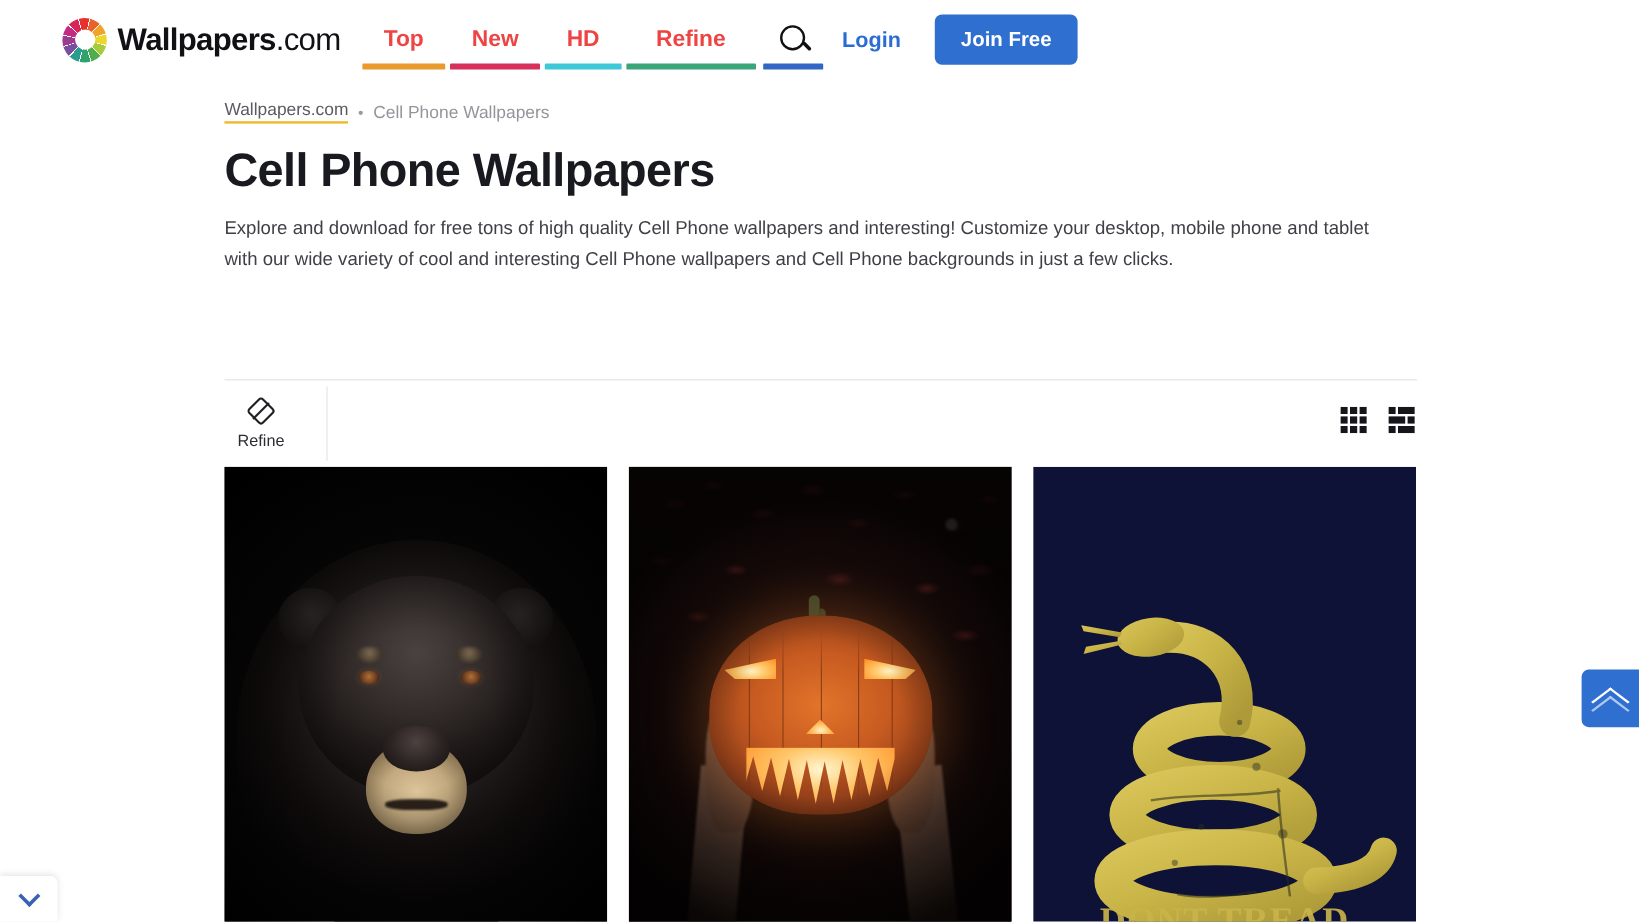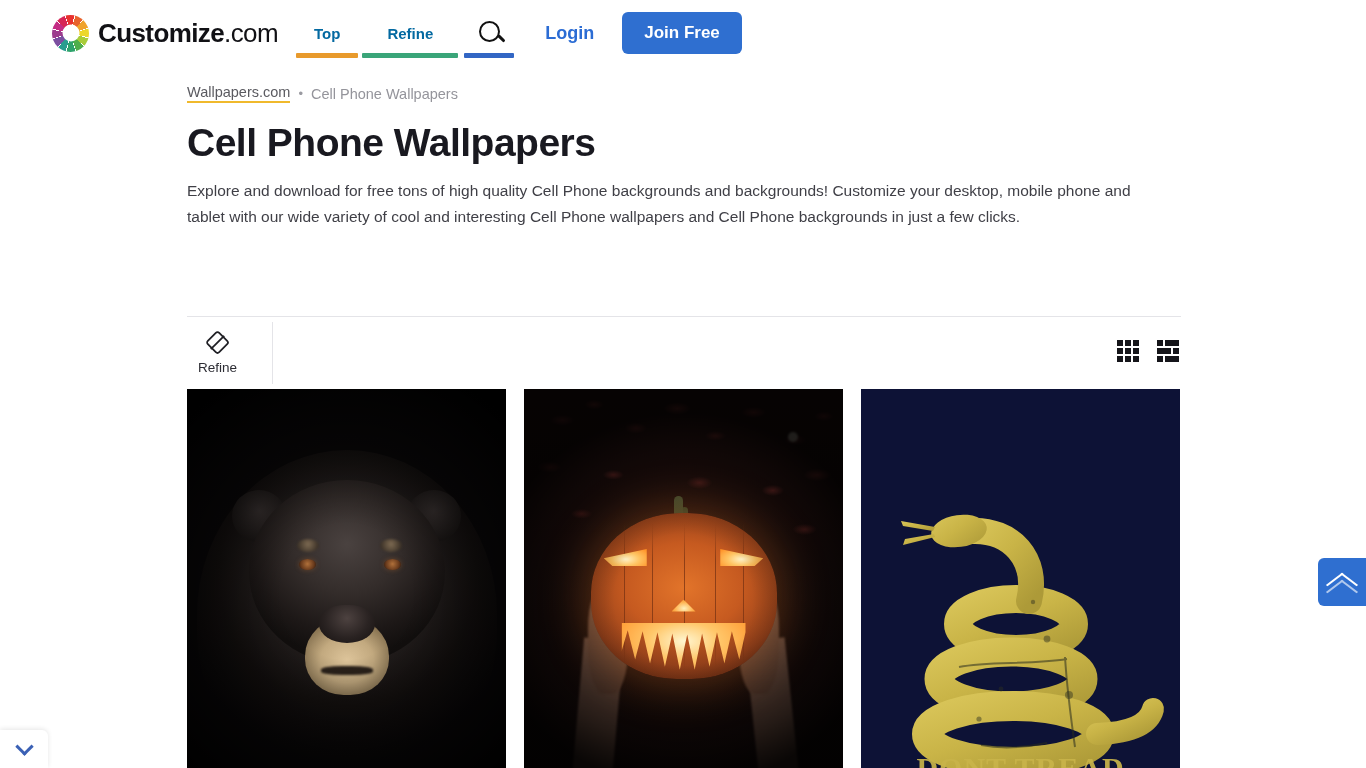--- a/index.html
+++ b/index.html
@@ -74,23 +74,23 @@
     display: flex;
     align-items: stretch;
     height: 66px;
     margin-left: 16px;
   }
   .nav-item {
     position: relative;
     display: flex;
     align-items: center;
     padding: 0 20px;
-    font-size: 15px;
+    font-size: 19px;
     font-weight: 700;
-    color: #0369a1;
+    color: #ef4444;
     cursor: pointer;
     white-space: nowrap;
   }
   .nav-item .bar {
     position: absolute;
     left: 2px; right: 2px;
     bottom: 8px;
     height: 5px;
     border-radius: 1px;
   }
@@ -125,21 +125,21 @@
     content:"";
     position: absolute;
     width: 9px; height: 2.6px;
     background: #111;
     right: -8px; bottom: 0px;
     transform: rotate(45deg);
     border-radius: 2px;
   }
 
   .login-link {
-    margin-left: 27px;
+    margin-left: 12px;
     font-size: 18px;
     font-weight: 700;
     color: #2b6cd4;
     cursor: pointer;
   }
   .join-btn {
     margin-left: 28px;
     margin-right: 44px;
     background: #2f6fd0;
     color: #fff;
@@ -424,27 +424,35 @@
 </style>
 </head>
 <body>
 
 <div class="header">
 
   <div class="logo-wrap">
     <div class="logo-wheel">
         <div class="spokes"></div>
       </div>
-    <div class="logo-text"><span>Customize</span><span class="dotcom">.com</span></div>
+    <div class="logo-text"><span>Wallpapers</span><span class="dotcom">.com</span></div>
   </div>
 
   <div class="nav">
     <div class="nav-item">
       <span>Top</span>
       <span class="bar" style="background:#e89a2c"></span>
+    </div>
+    <div class="nav-item">
+      <span>New</span>
+      <span class="bar" style="background:#d6305b"></span>
+    </div>
+    <div class="nav-item">
+      <span>HD</span>
+      <span class="bar" style="background:#3fc9d8"></span>
     </div>
     <div class="nav-item wide">
       <span>Refine</span>
       <span class="bar" style="background:#3aa579"></span>
     </div>
     <div class="search-btn">
       <span class="mag"></span>
       <span class="bar" style="background:#3266c4"></span>
     </div>
   </div>
@@ -455,21 +463,21 @@
 
 <div class="content">
 
   <div class="breadcrumb">
     <span class="crumb-link">Wallpapers.com</span>
     <span class="sep">•</span>
     <span class="crumb-current">Cell Phone Wallpapers</span>
   </div>
 
   <h1 class="page-title">Cell Phone Wallpapers</h1>
-  <p class="page-desc">Explore and download for free tons of high quality Cell Phone backgrounds and backgrounds! Customize your desktop, mobile phone and tablet with our wide variety of cool and interesting Cell Phone wallpapers and Cell Phone backgrounds in just a few clicks.</p>
+  <p class="page-desc">Explore and download for free tons of high quality Cell Phone wallpapers and interesting! Customize your desktop, mobile phone and tablet with our wide variety of cool and interesting Cell Phone wallpapers and Cell Phone backgrounds in just a few clicks.</p>
 
   <div class="toolbar">
     <div class="refine">
       <span class="refine-icon">
         <svg width="25" height="25" viewBox="0 0 24 24" fill="none">
           <rect x="4.3" y="4.3" width="15.4" height="15.4" rx="2.3" transform="rotate(45 12 12)" stroke="#1f1f24" stroke-width="1.7"></rect>
           <line x1="5.6" y1="18.4" x2="18.4" y2="5.6" stroke="#1f1f24" stroke-width="1.7"></line>
         </svg>
       </span>
       <span class="label">Refine</span>

